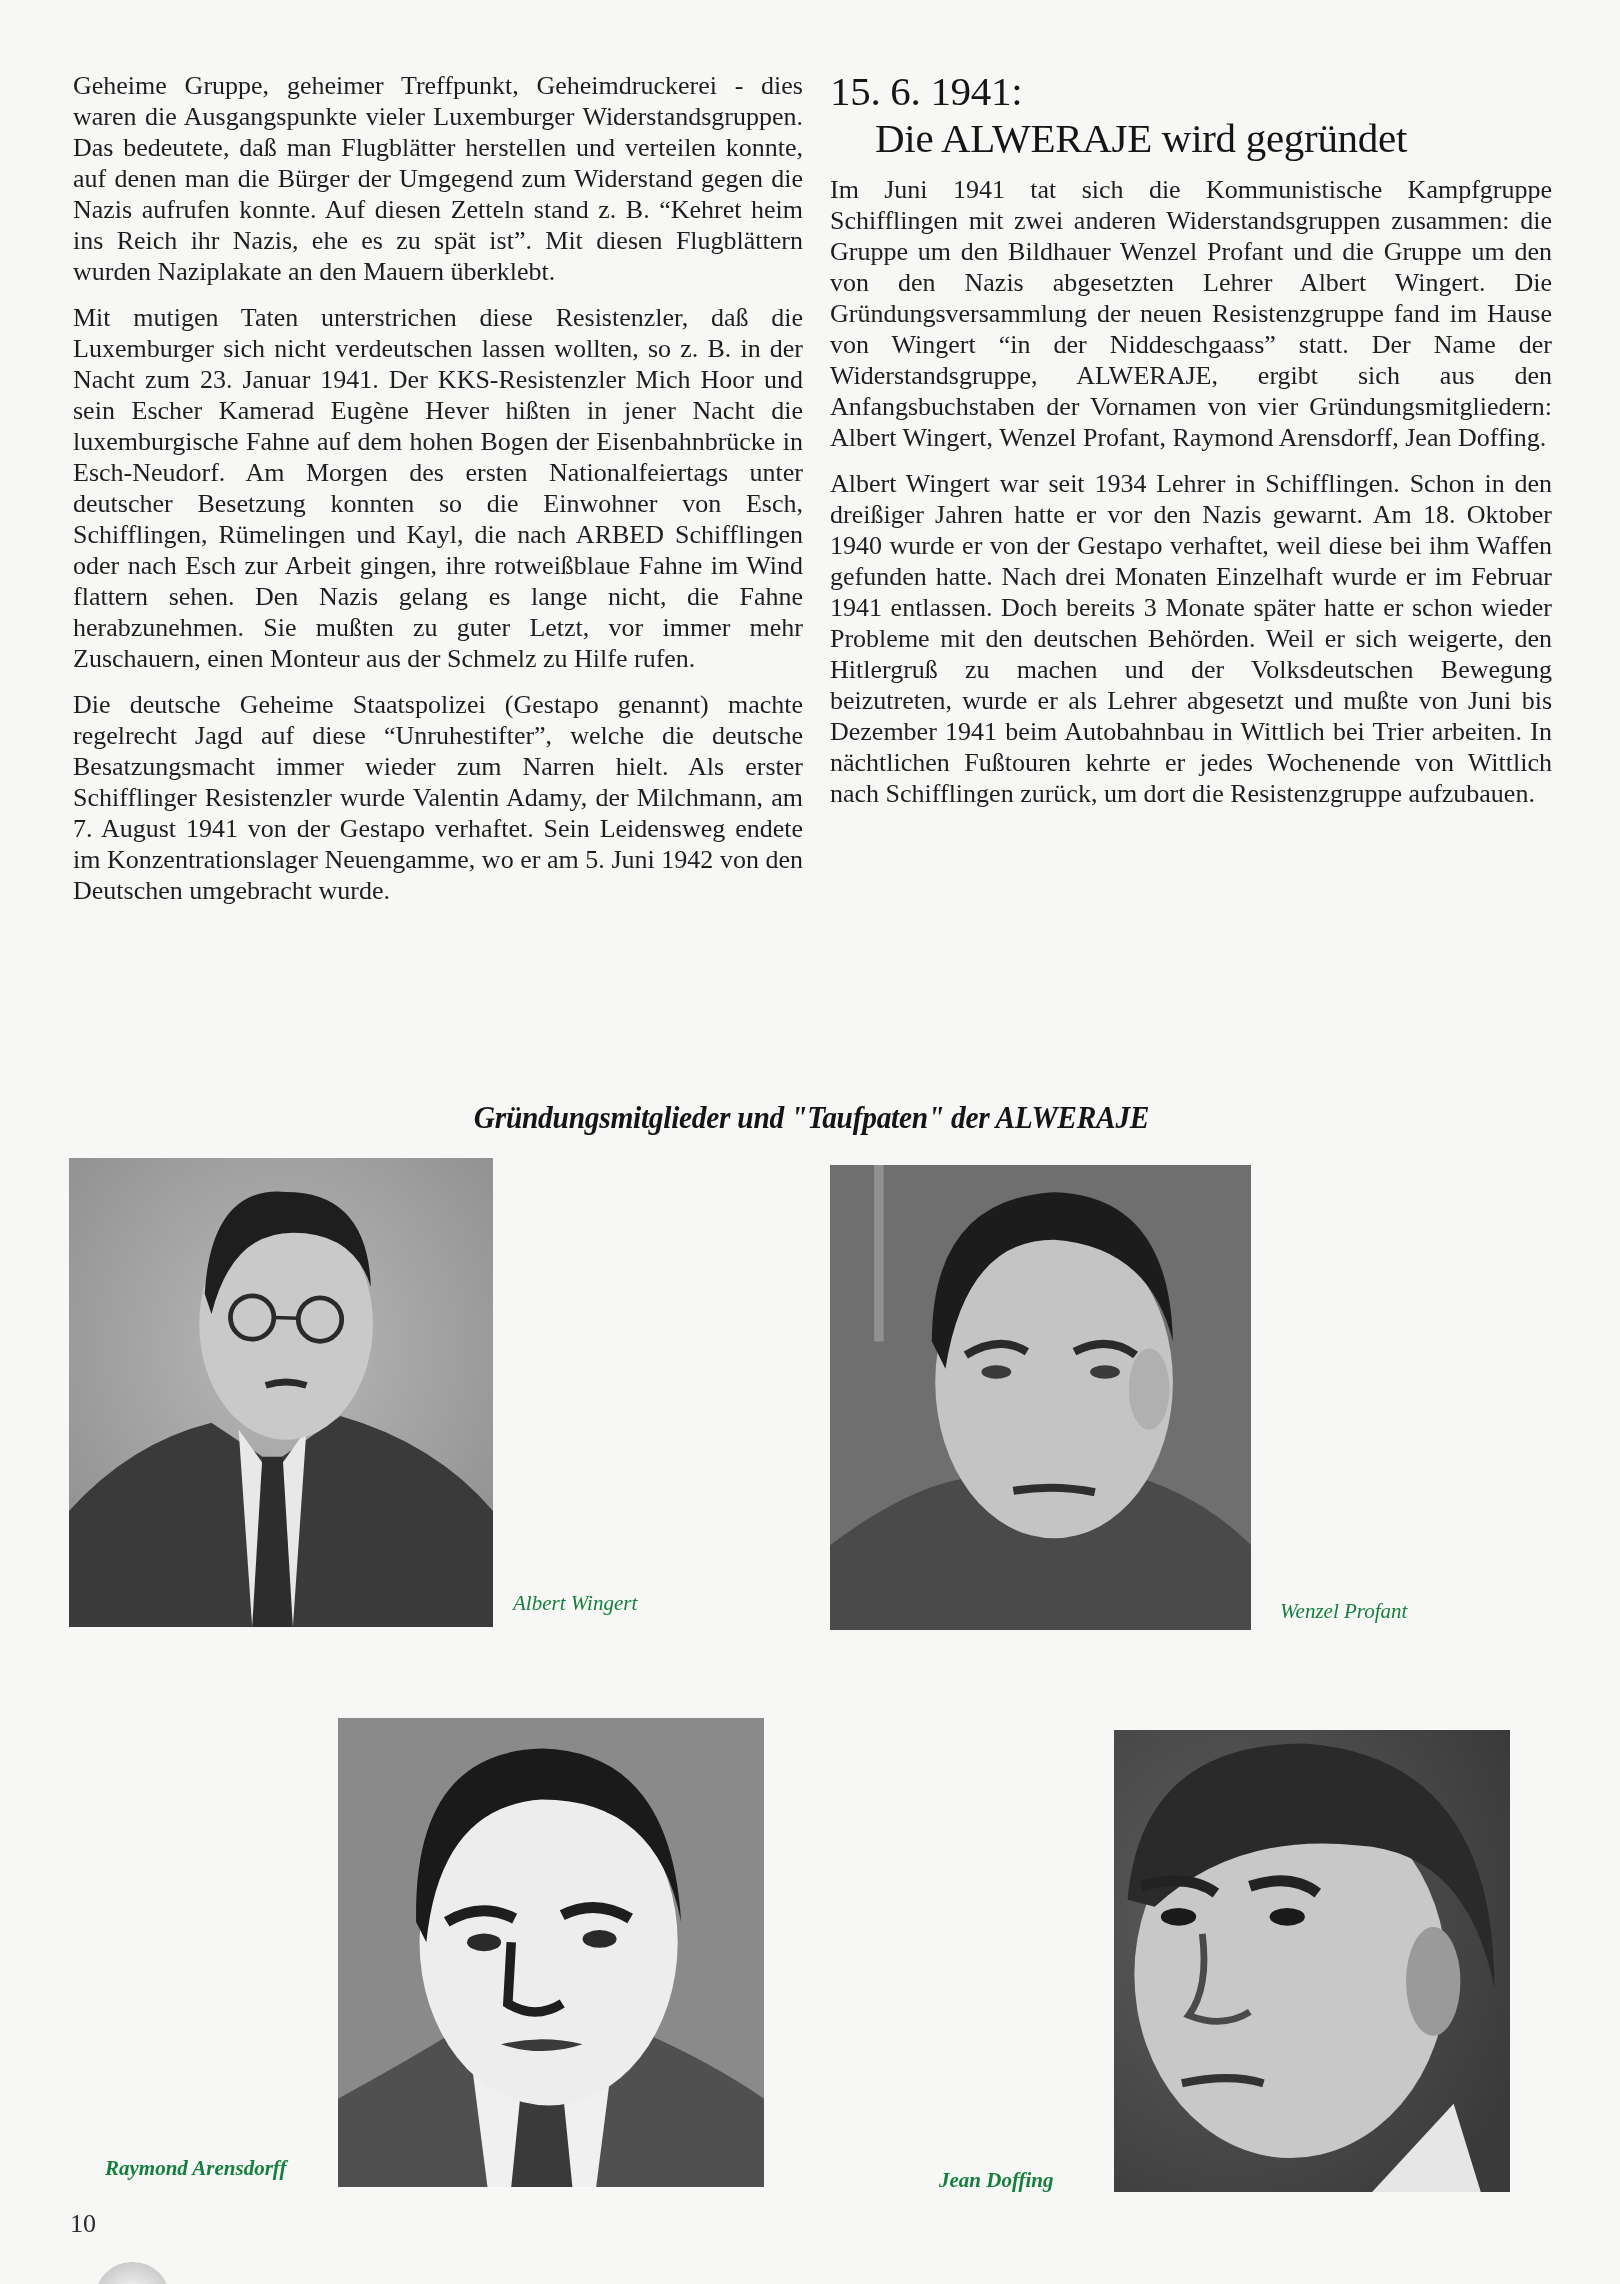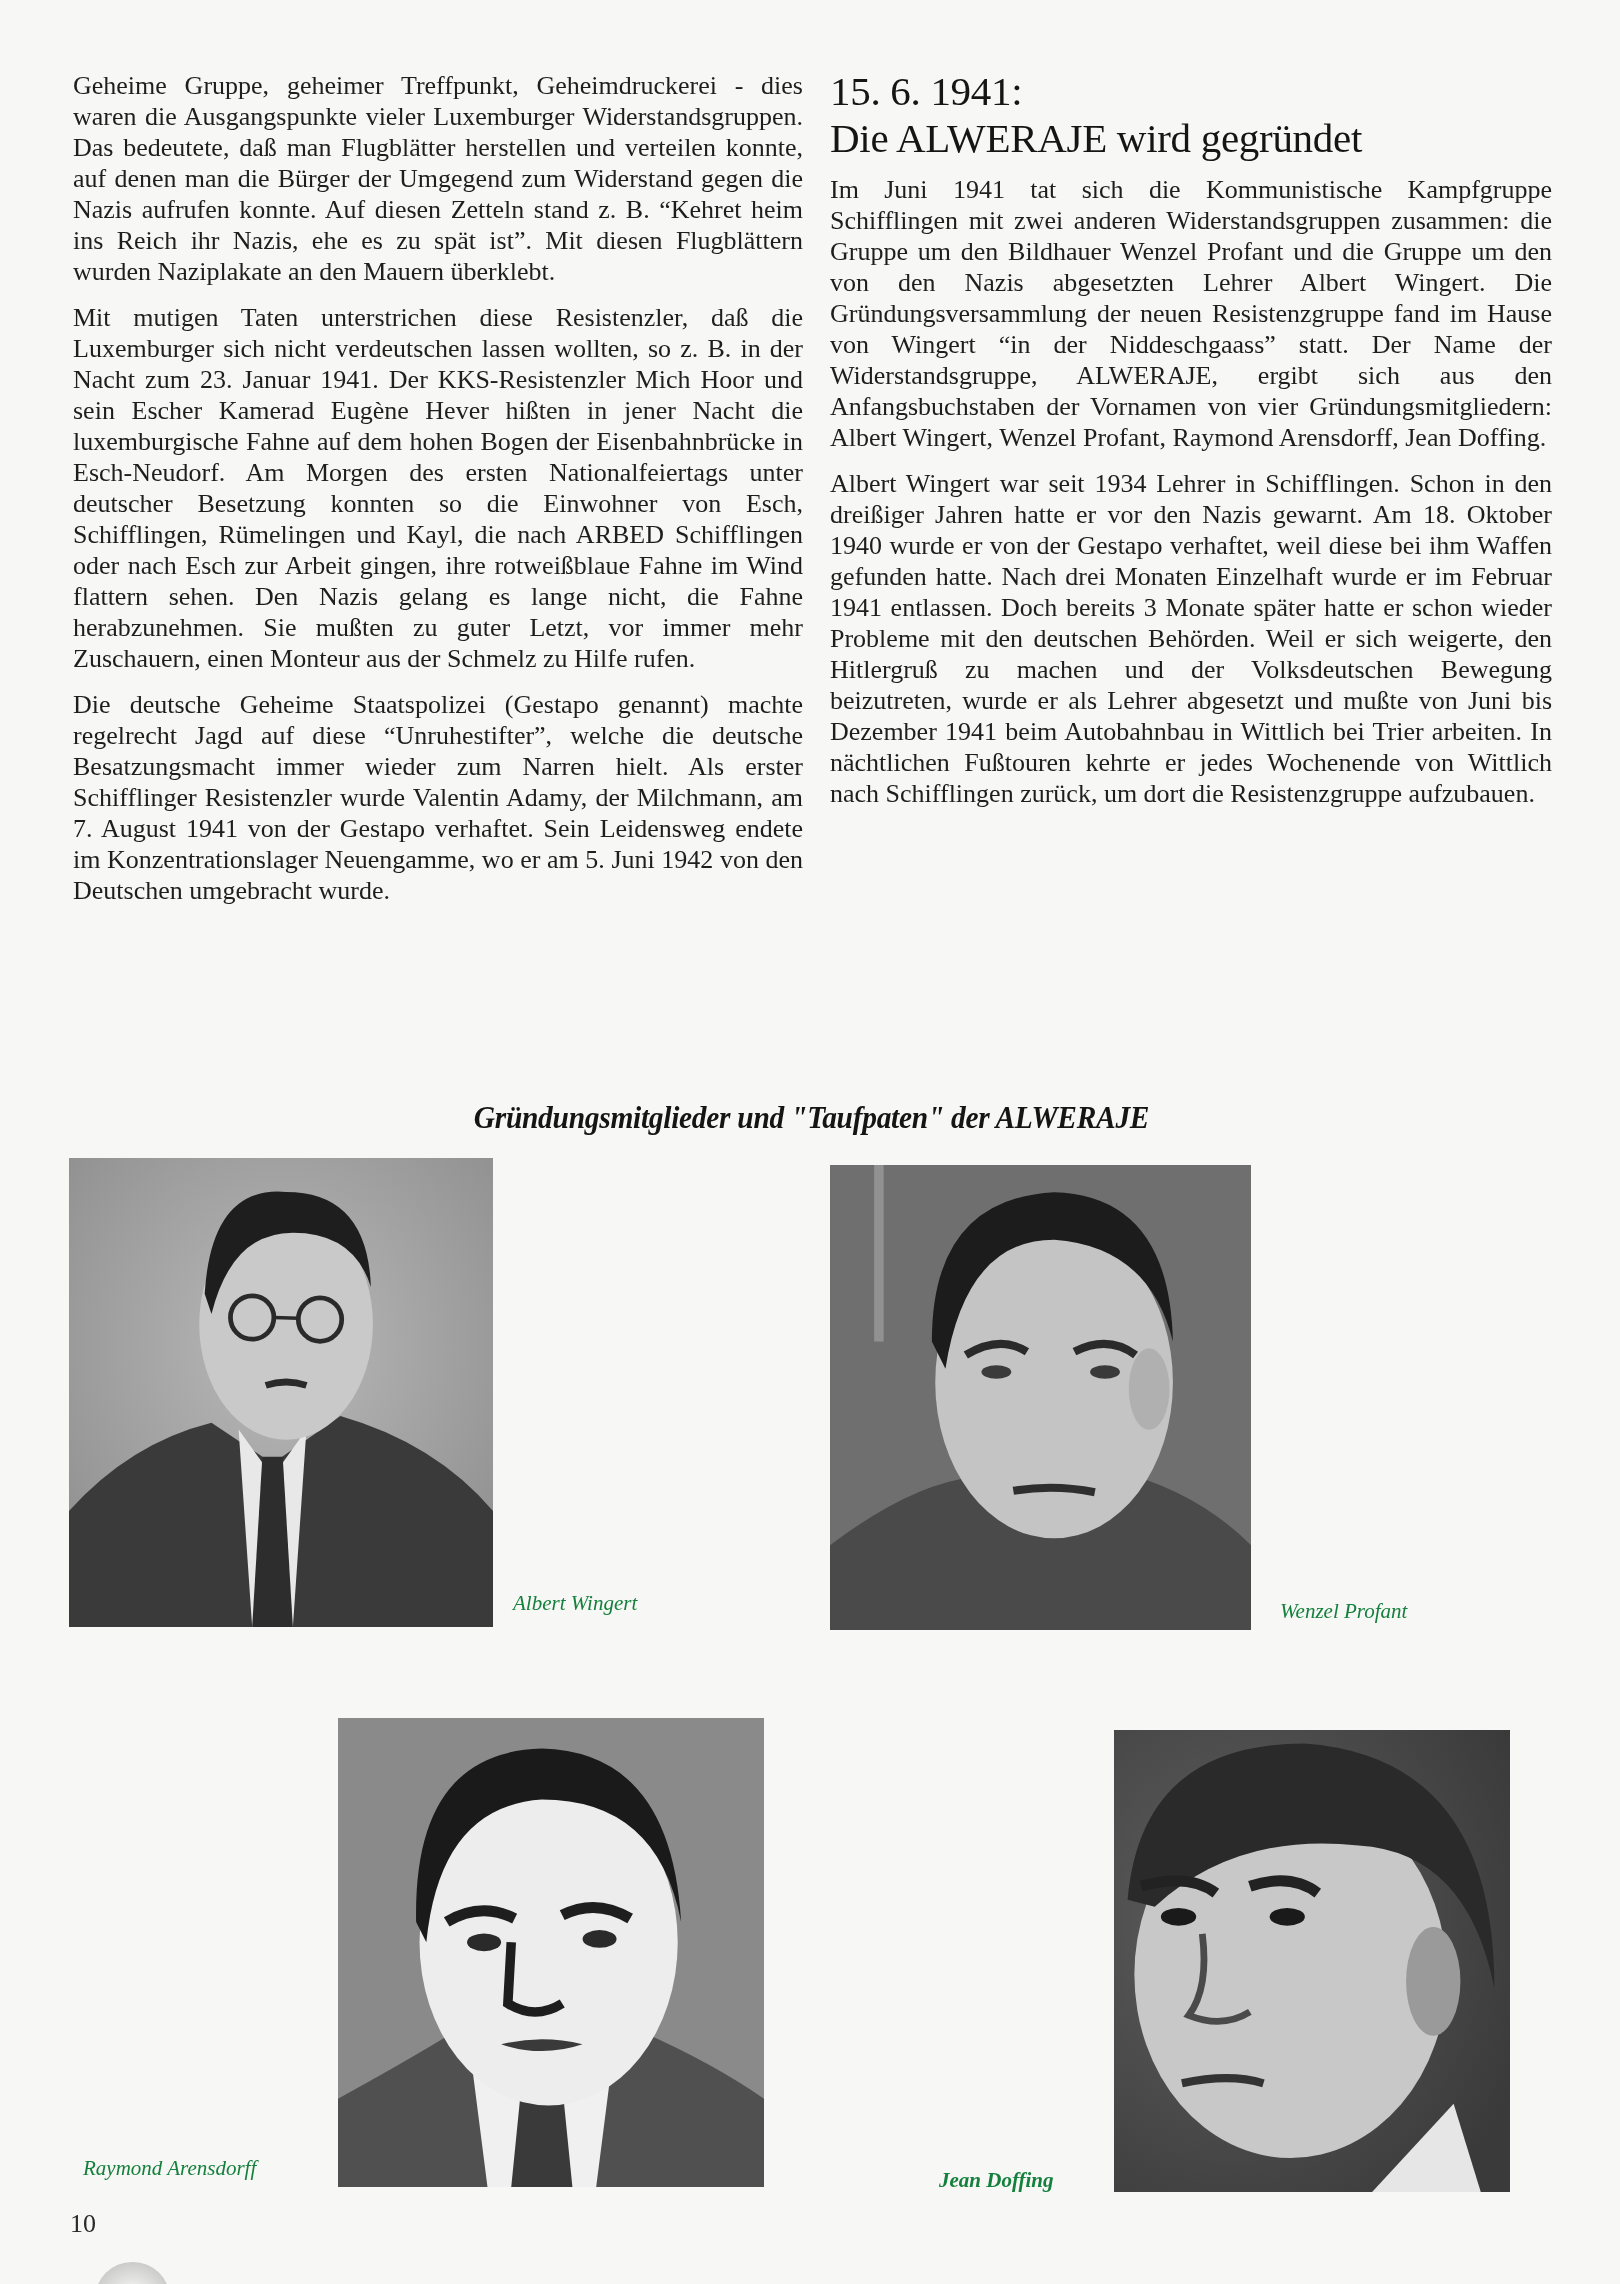--- a/index.html
+++ b/index.html
@@ -16,21 +16,21 @@
   }
   .col p { margin: 12px 0 15px 0; }
   .col-left { left: 73px; width: 730px; top: 58px; }
   .col-right { left: 830px; width: 722px; top: 68px; }
   .heading-date, .heading-title {
     font-weight: normal; margin: 0; color: #151515;
     font-family: "Liberation Serif", serif;
     letter-spacing: -0.3px;
   }
   .heading-date { font-size: 41px; line-height: 46px; }
-  .heading-title { font-size: 41px; line-height: 48px; margin-bottom: 6.8px; }
+  .heading-title { font-size: 41px; line-height: 48px; margin-bottom: 6.8px; margin-left: 45px; }
   .section-title {
     position: absolute; left: 397px; top: 1099px; width: 829px;
     font-size: 32px; font-style: italic; font-weight: bold;
     text-align: center; color: #151515; letter-spacing: -0.3px;
     transform: scaleX(0.92); transform-origin: center;
   }
   .photo {
     position: absolute; overflow: hidden;
   }
   .photo svg { width: 100%; height: 100%; display: block; }
@@ -115,21 +115,21 @@
     <ellipse cx="310" cy="330" rx="190" ry="240" fill="#ededed"></ellipse>
     <path d="M115 300 Q110 50 300 45 Q490 50 505 300 Q470 120 300 120 Q150 130 130 330 Z" fill="#1a1a1a"></path>
     <path d="M160 300 Q210 270 260 295" stroke="#1e1e1e" stroke-width="16" fill="none"></path>
     <path d="M330 290 Q380 265 430 295" stroke="#1e1e1e" stroke-width="16" fill="none"></path>
     <ellipse cx="215" cy="330" rx="25" ry="13" fill="#2a2a2a"></ellipse>
     <ellipse cx="385" cy="325" rx="25" ry="13" fill="#2a2a2a"></ellipse>
     <path d="M255 330 L250 420 Q290 445 330 420" stroke="#1e1e1e" stroke-width="14" fill="none"></path>
     <path d="M240 480 Q300 465 360 480 Q300 500 240 480 Z" fill="#3a3a3a"></path>
   </svg>
 </div>
-<div class="caption" style="left:83px; top:2156px;">Raymond Arensdorff</div>
+<div class="caption" style="left:105px; top:2156px;font-weight:bold;">Raymond Arensdorff</div>
 
 <div class="photo" style="left:1114px; top:1730px; width:396px; height:462px;">
   <svg viewBox="0 0 583 680" preserveAspectRatio="none">
     <defs>
       <radialGradient id="bg4" cx="30%" cy="40%" r="80%">
           <stop offset="0" stop-color="#5e5e5e"></stop>
           <stop offset="1" stop-color="#3a3a3a"></stop>
         </radialGradient>
     </defs>
     <rect width="583" height="680" fill="url(#bg4)"></rect>

